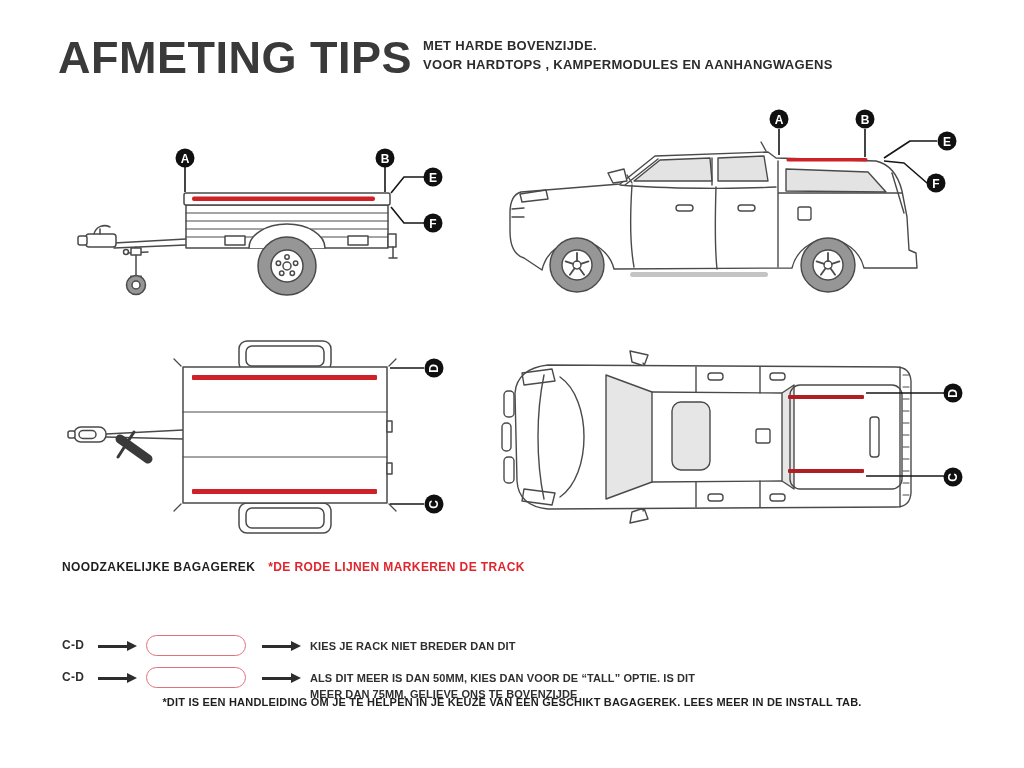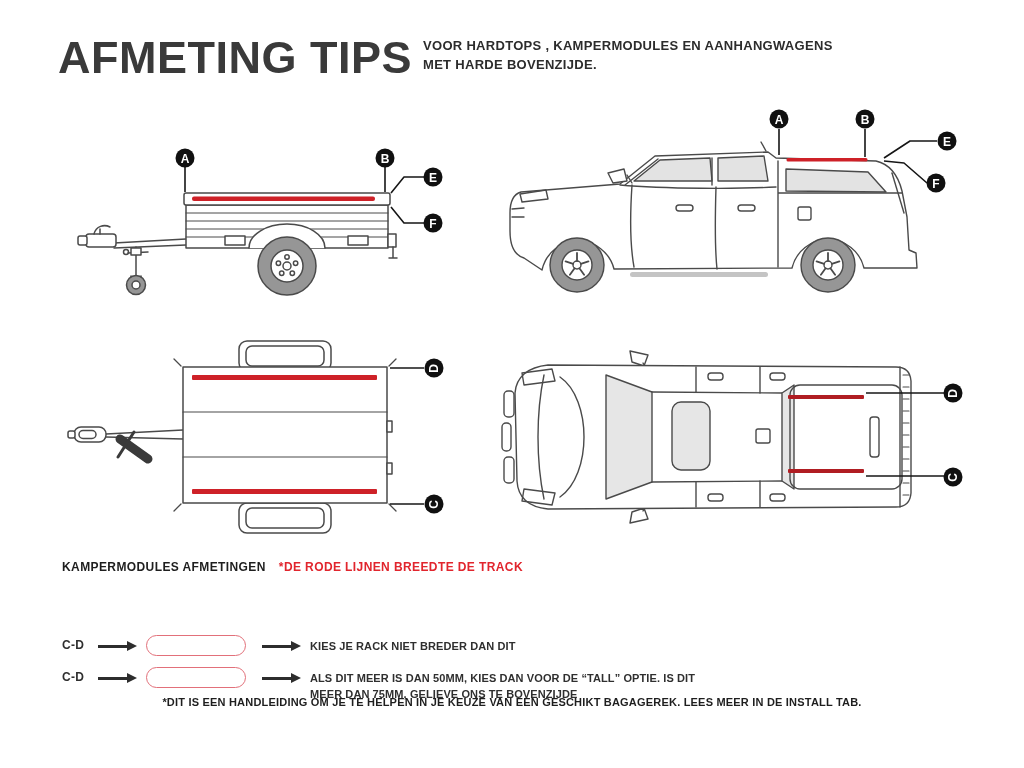--- a/index.html
+++ b/index.html
@@ -45,22 +45,22 @@
   .footnote { position:absolute; left:0; top:696px; width:100%; text-align:center;
               font-size:11px; font-weight:bold; letter-spacing:0.2px; color:#1e1e1e; }
 </style>
 </head>
 <body>
 
 <div class="page">
 
   <h1 class="title">AFMETING TIPS</h1>
   <div class="subtitle">
+    <div>MET HARDE BOVENZIJDE.</div>
     <div>VOOR HARDTOPS , KAMPERMODULES EN AANHANGWAGENS</div>
-    <div>MET HARDE BOVENZIJDE.</div>
   </div>
 
   <svg id="svg-trailer-side" class="diagram" width="400" height="190" viewBox="0 0 400 190">
     <g fill="none" stroke="#4a4a4a" stroke-width="1.5" stroke-linecap="round" stroke-linejoin="round">
 
       <path d="M126 109 L54 113 M126 115 L54 118"></path>
       <rect x="26" y="104" width="30" height="13" rx="3" fill="#fff"></rect>
       <path d="M34 104 C36 96 44 94 50 97 M40 104 L40 99"></path>
       <rect x="18" y="106" width="9" height="9" rx="2" fill="#fff"></rect>
 
@@ -250,21 +250,21 @@
     </div>
 
   <div class="marker rot" style="left:953px;top:393px;">
       <span>D</span>
     </div>
   <div class="marker rot" style="left:953px;top:477px;">
       <span>C</span>
     </div>
 
   <div class="notes-heading">
-    <span>KAMPERMODULES AFMETINGEN</span><span class="red">*DE RODE LIJNEN BREEDTE DE TRACK</span>
+    <span>NOODZAKELIJKE BAGAGEREK</span><span class="red">*DE RODE LIJNEN MARKEREN DE TRACK</span>
   </div>
 
 
   <div class="note-row row-2">
     <div class="code">C-D</div>
     <div class="arrow"></div>
     <div class="pill"></div>
     <div class="arrow"></div>
     <div class="result">KIES JE RACK NIET BREDER DAN DIT</div>
   </div>

